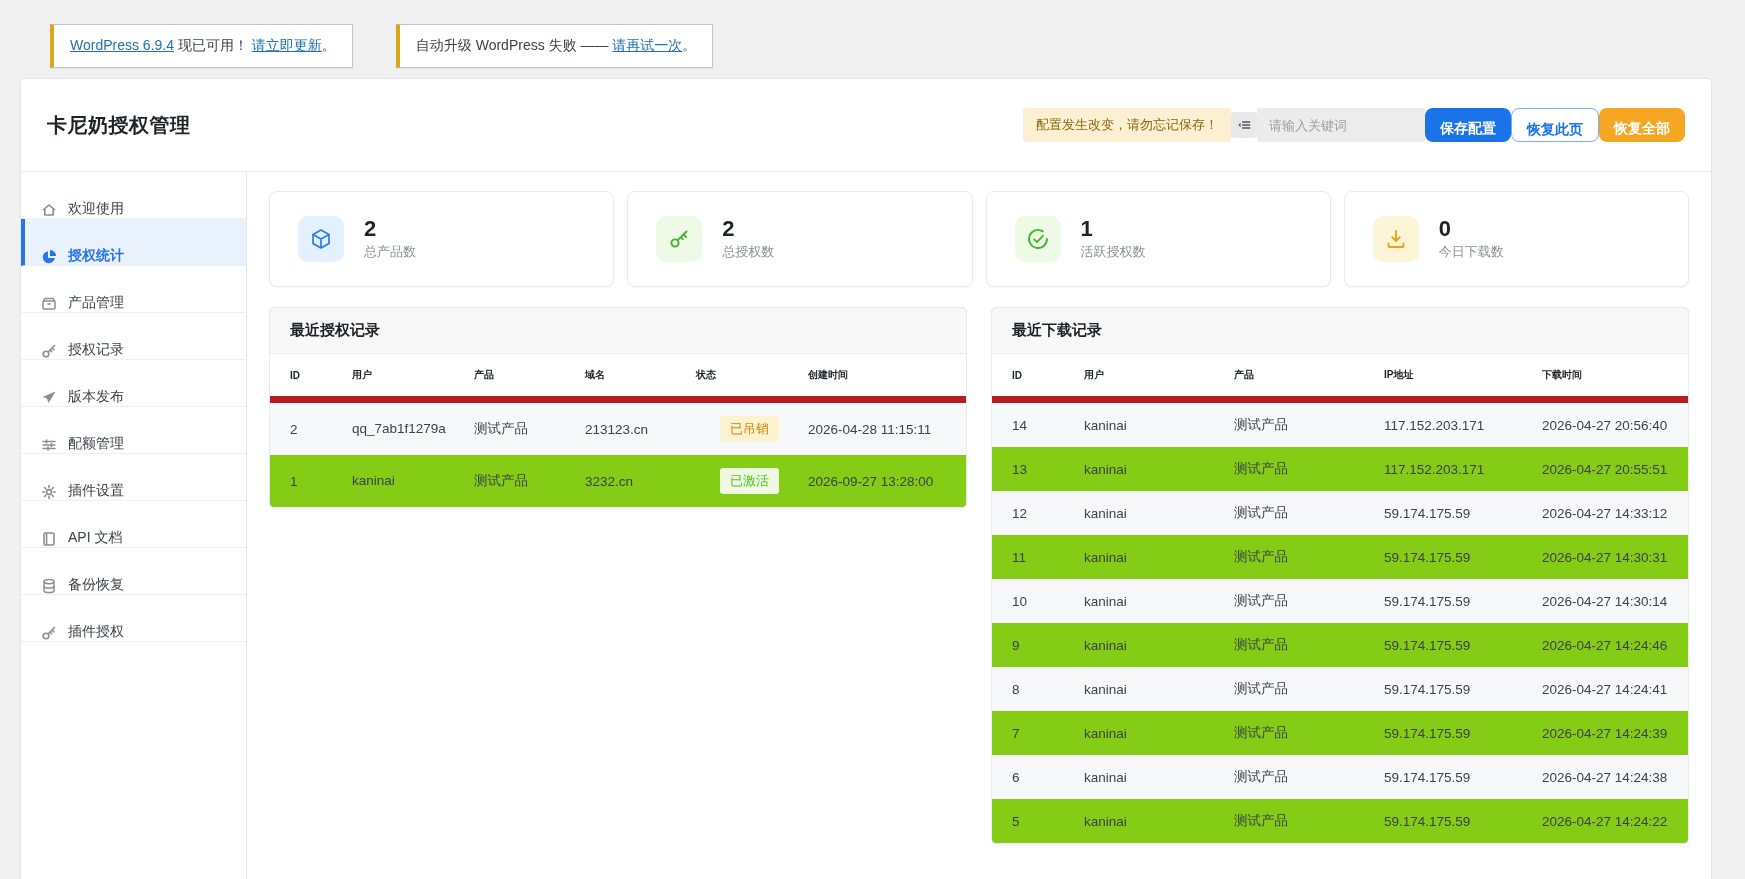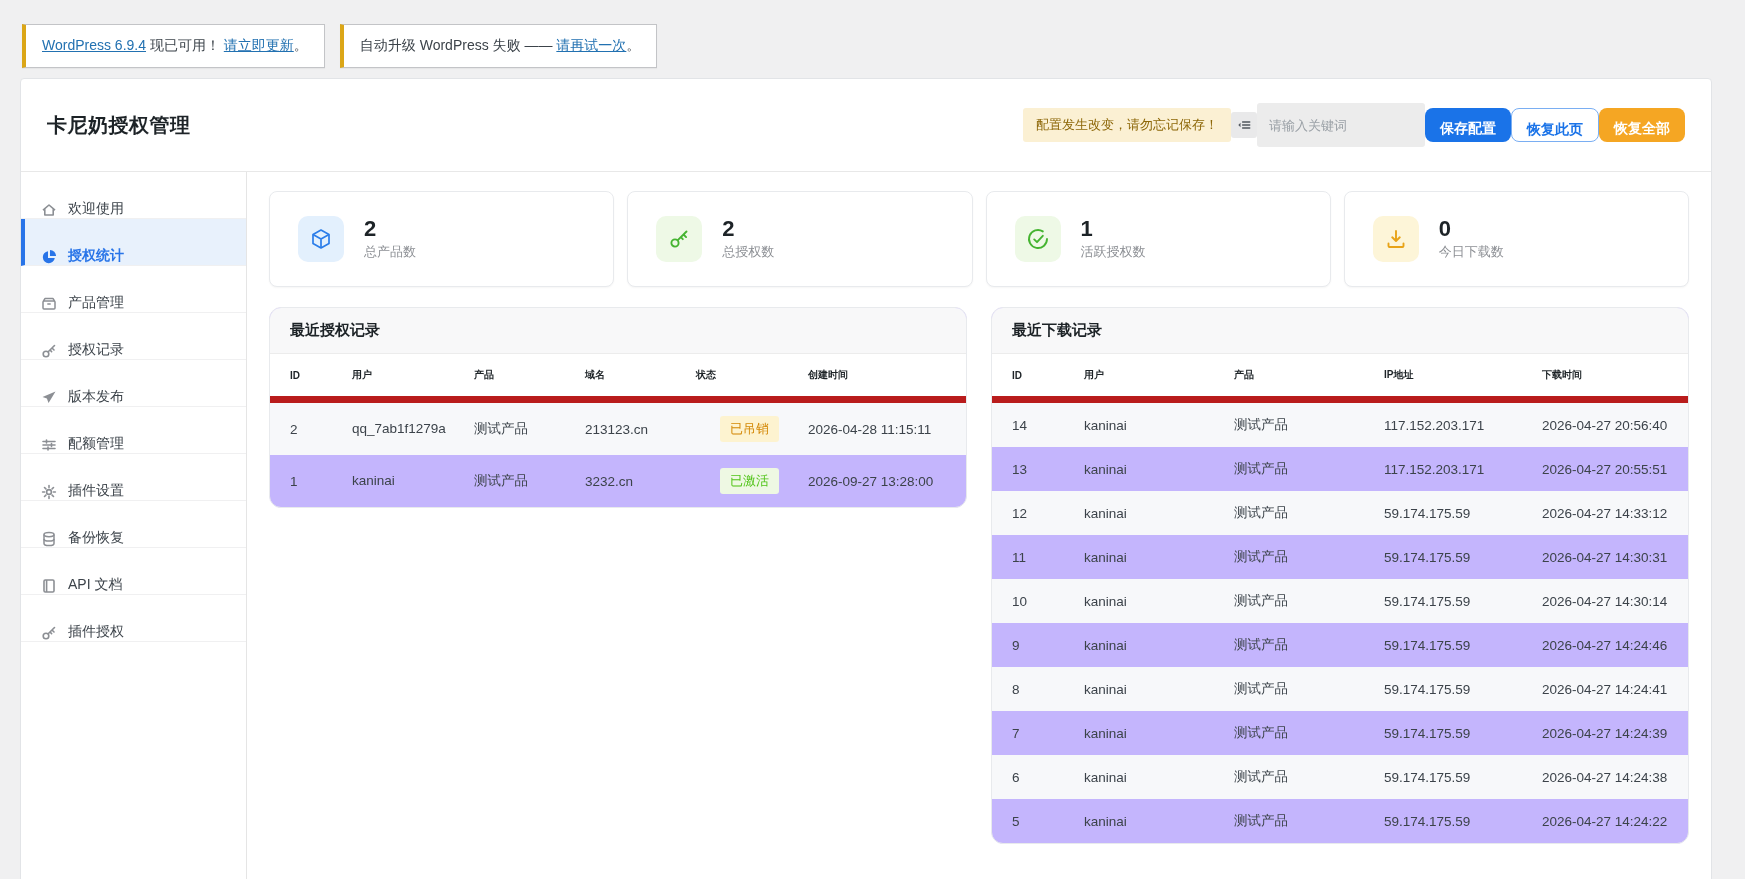--- a/index.html
+++ b/index.html
@@ -7,21 +7,21 @@
     width:1745px;height:879px;overflow:hidden;position:relative;
     background:#f0f0f1;
     font-family:"Liberation Sans","DejaVu Sans",sans-serif;
     color:#3c434a;-webkit-font-smoothing:antialiased;
   }
   
   .notices{display:flex;gap:15px;padding:24px 0 0 22px;}
   .notice{
     background:#fff;border:1px solid #c3c4c7;border-left:4px solid #dba617;
     padding:12px 16px;font-size:14px;color:#3c434a;box-shadow:0 1px 1px rgba(0,0,0,.04);
-    display:flex;align-items:center;white-space:nowrap;
+    display:flex;align-items:center;white-space:nowrap;margin-left:28px;
   }
   .notice a{color:#2271b1;text-decoration:underline;cursor:pointer;}
   
   .main-card{
     margin:10px 0 0 20px;width:1692px;height:840px;background:#fff;
     border:1px solid #e2e4e7;border-radius:4px;box-sizing:border-box;
     display:flex;flex-direction:column;overflow:hidden;
   }
   .card-header{
     height:92px;flex:0 0 92px;display:flex;align-items:center;justify-content:space-between;
@@ -30,21 +30,21 @@
   .page-title{font-size:20px;font-weight:700;color:#1d2327;letter-spacing:.5px;}
   .header-controls{display:flex;align-items:center;}
   .unsaved-badge{
     background:#fbf0d3;color:#8d6708;font-size:13px;padding:8px 13px;border-radius:3px;white-space:nowrap;
   }
   .collapse-btn{
     width:26px;height:26px;background:#e9e9ea;border:none;border-radius:3px;
     display:flex;align-items:center;justify-content:center;color:#50575e;cursor:pointer;padding:0;
   }
   .search-input{
-    width:168px;height:44px;background:#ececec;border:none;border-radius:3px;
+    width:168px;height:34px;background:#ececec;border:none;border-radius:3px;
     padding:0 12px;font-size:13px;color:#3c434a;box-sizing:border-box;outline:none;
     font-family:inherit;
   }
   .search-input::placeholder{color:#9aa0a6;}
   .btn{height:34px;padding:12px 15px;border-radius:8px;font-size:14px;cursor:pointer;
     font-family:inherit;border:none;white-space:nowrap;}
   .btn-primary{background:#1a73e8;color:#fff;font-weight:600;}
   .btn-outline{background:#fff;color:#1a73e8;border:1px solid #7aaef2;font-weight:600;}
   .btn-warning{background:#f5a623;color:#fff;font-weight:600;}
   
@@ -69,21 +69,21 @@
   }
   .stat-icon{width:46px;height:46px;border-radius:10px;display:flex;align-items:center;justify-content:center;flex:0 0 46px;}
   .stat-icon.blue{background:#e3f0fd;color:#2b7de9;}
   .stat-icon.green{background:#eef9e6;color:#45b431;}
   .stat-icon.amber{background:#fdf5d8;color:#e8a317;}
   .stat-text{display:flex;flex-direction:column;gap:3px;}
   .stat-value{font-size:22px;font-weight:700;color:#1d2327;line-height:1;}
   .stat-label{font-size:13px;color:#8c8f94;}
   
   .tables-row{display:flex;gap:24px;margin-top:20px;align-items:flex-start;}
-  .panel{background:#c4b5fd;border:1px solid #e8eaed;border-radius:12px;overflow:hidden;box-sizing:border-box;}
+  .panel{background:#84cc16;border:1px solid #e8eaed;border-radius:5px;overflow:hidden;box-sizing:border-box;}
   .panel-left{width:698px;flex:0 0 698px;}
   .panel-right{flex:1;min-width:0;}
   .panel-title{
     background:#f8f8f9;border-bottom:1px solid #ececec;padding:13px 20px;
     font-size:15px;font-weight:700;color:#1d2327;
   }
   table{width:100%;border-collapse:collapse;table-layout:fixed;}
   th{
     text-align:left;font-size:10px;font-weight:700;color:#1d2327;
     padding:14px 12px;border-bottom:7px solid #b91c1c;background:#fff;
@@ -192,36 +192,36 @@
         <span class="s-icon">
           <svg width="16" height="16" viewBox="0 0 16 16" fill="none" stroke="currentColor" stroke-width="1.6" stroke-linecap="round">
               <circle cx="8" cy="8" r="2.4"></circle>
               <path d="M8 1.6v2M8 12.4v2M1.6 8h2M12.4 8h2M3.5 3.5l1.4 1.4M11.1 11.1l1.4 1.4M12.5 3.5l-1.4 1.4M4.9 11.1l-1.4 1.4"></path>
             </svg>
         </span>
         <span>插件设置</span>
       </div>
       <div class="side-item">
         <span class="s-icon">
+          <svg width="16" height="16" viewBox="0 0 16 16" fill="none" stroke="currentColor" stroke-width="1.6" stroke-linejoin="round">
+              <rect x="3" y="2" width="10" height="12" rx="1.2"></rect>
+              <path d="M5.6 2v12"></path>
+            </svg>
+        </span>
+        <span>API 文档</span>
+      </div>
+      <div class="side-item">
+        <span class="s-icon">
           <svg width="16" height="16" viewBox="0 0 16 16" fill="none" stroke="currentColor" stroke-width="1.5">
               <ellipse cx="8" cy="3.6" rx="5" ry="2.1"></ellipse>
               <path d="M3 3.6v8.8c0 1.15 2.24 2.1 5 2.1s5-.95 5-2.1V3.6"></path>
               <path d="M3 8c0 1.15 2.24 2.1 5 2.1S13 9.15 13 8"></path>
             </svg>
         </span>
         <span>备份恢复</span>
-      </div>
-      <div class="side-item">
-        <span class="s-icon">
-          <svg width="16" height="16" viewBox="0 0 16 16" fill="none" stroke="currentColor" stroke-width="1.6" stroke-linejoin="round">
-              <rect x="3" y="2" width="10" height="12" rx="1.2"></rect>
-              <path d="M5.6 2v12"></path>
-            </svg>
-        </span>
-        <span>API 文档</span>
       </div>
       <div class="side-item">
         <span class="s-icon">
           <svg width="16" height="16" viewBox="0 0 16 16" fill="none" stroke="currentColor" stroke-width="1.6" stroke-linecap="round">
               <circle cx="5" cy="11" r="2.8"></circle>
               <path d="M7.2 8.8L13.5 2.5M11 5l2 2M9 7l1.6 1.6"></path>
             </svg>
         </span>
         <span>插件授权</span>
       </div>

